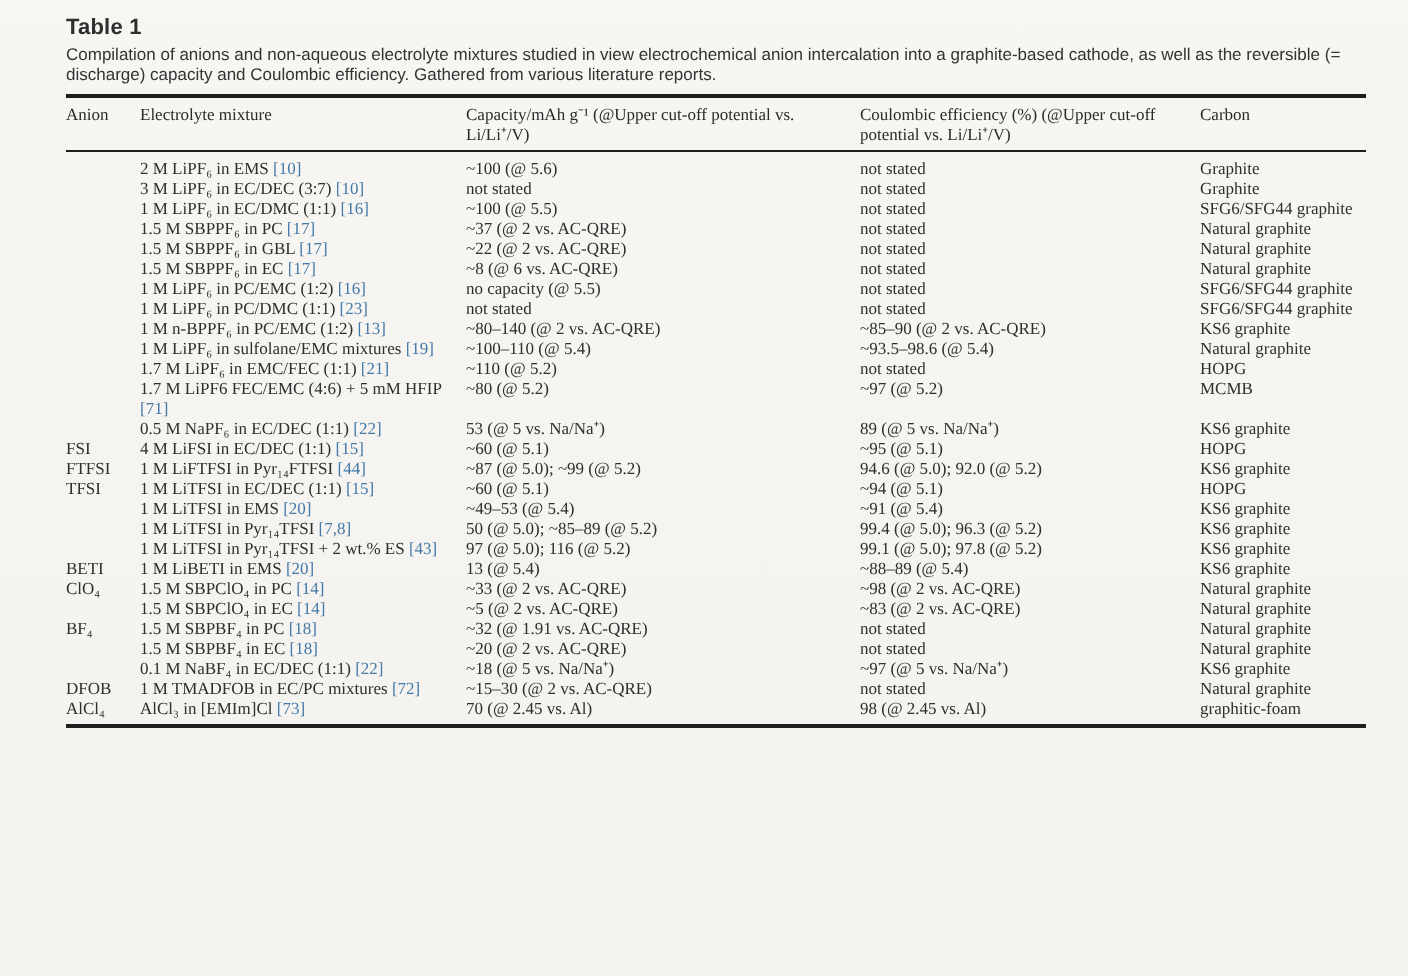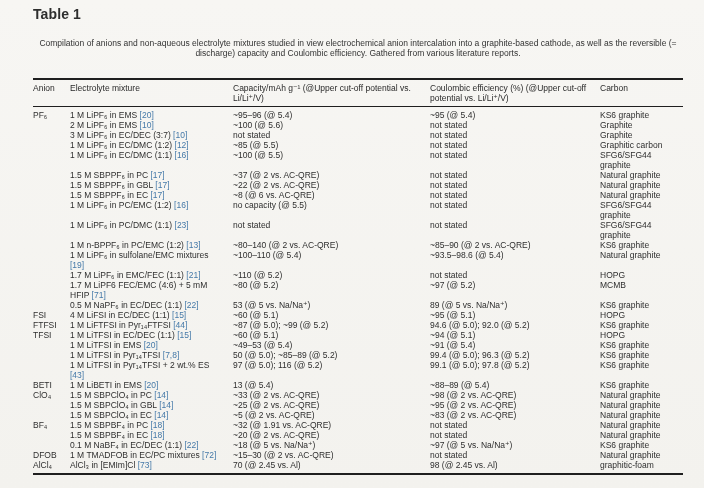--- a/index.html
+++ b/index.html
@@ -13,40 +13,40 @@
     color: #2e2e2e;
   }
   .page {
     position: absolute;
     inset: 0;
     background: linear-gradient(180deg, #f7f6f3 0%, #f3f2ee 100%);
     padding: 9px 21px 0 33px;
     box-sizing: border-box;
   }
   .table-label {
-    font-size: 14px;
+    font-size: 11px;
     font-weight: bold;
     line-height: 11px;
     letter-spacing: 0.1px;
   }
   .caption {
     font-size: 8.5px;
     line-height: 10px;
-    margin-top: 18px;
+    margin-top: 2px;
     color: #333;
     width: 650px;
-    text-align: center;
   }
   table {
-    margin-top: 20px;
+    margin-top: 5px;
     width: 650px;
     border-collapse: collapse;
     table-layout: fixed;
     border-top: 2px solid #1f1f1f;
     border-bottom: 2px solid #1f1f1f;
+    font-family: Liberation Serif, serif;
   }
   col.c-anion  { width: 37px; }
   col.c-mix    { width: 163px; }
   col.c-cap    { width: 197px; }
   col.c-ce     { width: 170px; }
   col.c-carbon { width: 83px; }
   th {
     font-size: 8.5px;
     font-weight: normal;
     text-align: left;
@@ -90,51 +90,37 @@
     <thead>
       <tr>
         <th>Anion</th>
         <th>Electrolyte mixture</th>
         <th>Capacity/mAh g⁻¹ (@Upper cut-off potential vs. Li/Li⁺/V)</th>
         <th>Coulombic efficiency (%) (@Upper cut-off potential vs. Li/Li⁺/V)</th>
         <th>Carbon</th>
       </tr>
     </thead>
     <tbody id="tbody">
-  <tr>
-    <td>PF₆</td>
-    <td><span>1 M LiPF₆ in EMS</span> <span class="ref">[20]</span></td>
-    <td>~95–96 (@ 5.4)</td>
-    <td>~95 (@ 5.4)</td>
-    <td>KS6 graphite</td>
-  </tr>
 
   <tr>
     <td></td>
     <td><span>2 M LiPF₆ in EMS</span> <span class="ref">[10]</span></td>
     <td>~100 (@ 5.6)</td>
     <td>not stated</td>
     <td>Graphite</td>
   </tr>
 
   <tr>
     <td></td>
     <td><span>3 M LiPF₆ in EC/DEC (3:7)</span> <span class="ref">[10]</span></td>
     <td>not stated</td>
     <td>not stated</td>
     <td>Graphite</td>
   </tr>
 
-  <tr>
-    <td></td>
-    <td><span>1 M LiPF₆ in EC/DMC (1:2)</span> <span class="ref">[12]</span></td>
-    <td>~85 (@ 5.5)</td>
-    <td>not stated</td>
-    <td>Graphitic carbon</td>
-  </tr>
 
   <tr>
     <td></td>
     <td><span>1 M LiPF₆ in EC/DMC (1:1)</span> <span class="ref">[16]</span></td>
     <td>~100 (@ 5.5)</td>
     <td>not stated</td>
     <td>SFG6/SFG44 graphite</td>
   </tr>
 
   <tr>
@@ -274,27 +260,20 @@
   </tr>
 
   <tr>
     <td>ClO₄</td>
     <td><span>1.5 M SBPClO₄ in PC</span> <span class="ref">[14]</span></td>
     <td>~33 (@ 2 vs. AC-QRE)</td>
     <td>~98 (@ 2 vs. AC-QRE)</td>
     <td>Natural graphite</td>
   </tr>
 
-  <tr>
-    <td></td>
-    <td><span>1.5 M SBPClO₄ in GBL</span> <span class="ref">[14]</span></td>
-    <td>~25 (@ 2 vs. AC-QRE)</td>
-    <td>~95 (@ 2 vs. AC-QRE)</td>
-    <td>Natural graphite</td>
-  </tr>
 
   <tr>
     <td></td>
     <td><span>1.5 M SBPClO₄ in EC</span> <span class="ref">[14]</span></td>
     <td>~5 (@ 2 vs. AC-QRE)</td>
     <td>~83 (@ 2 vs. AC-QRE)</td>
     <td>Natural graphite</td>
   </tr>
 
   <tr>

